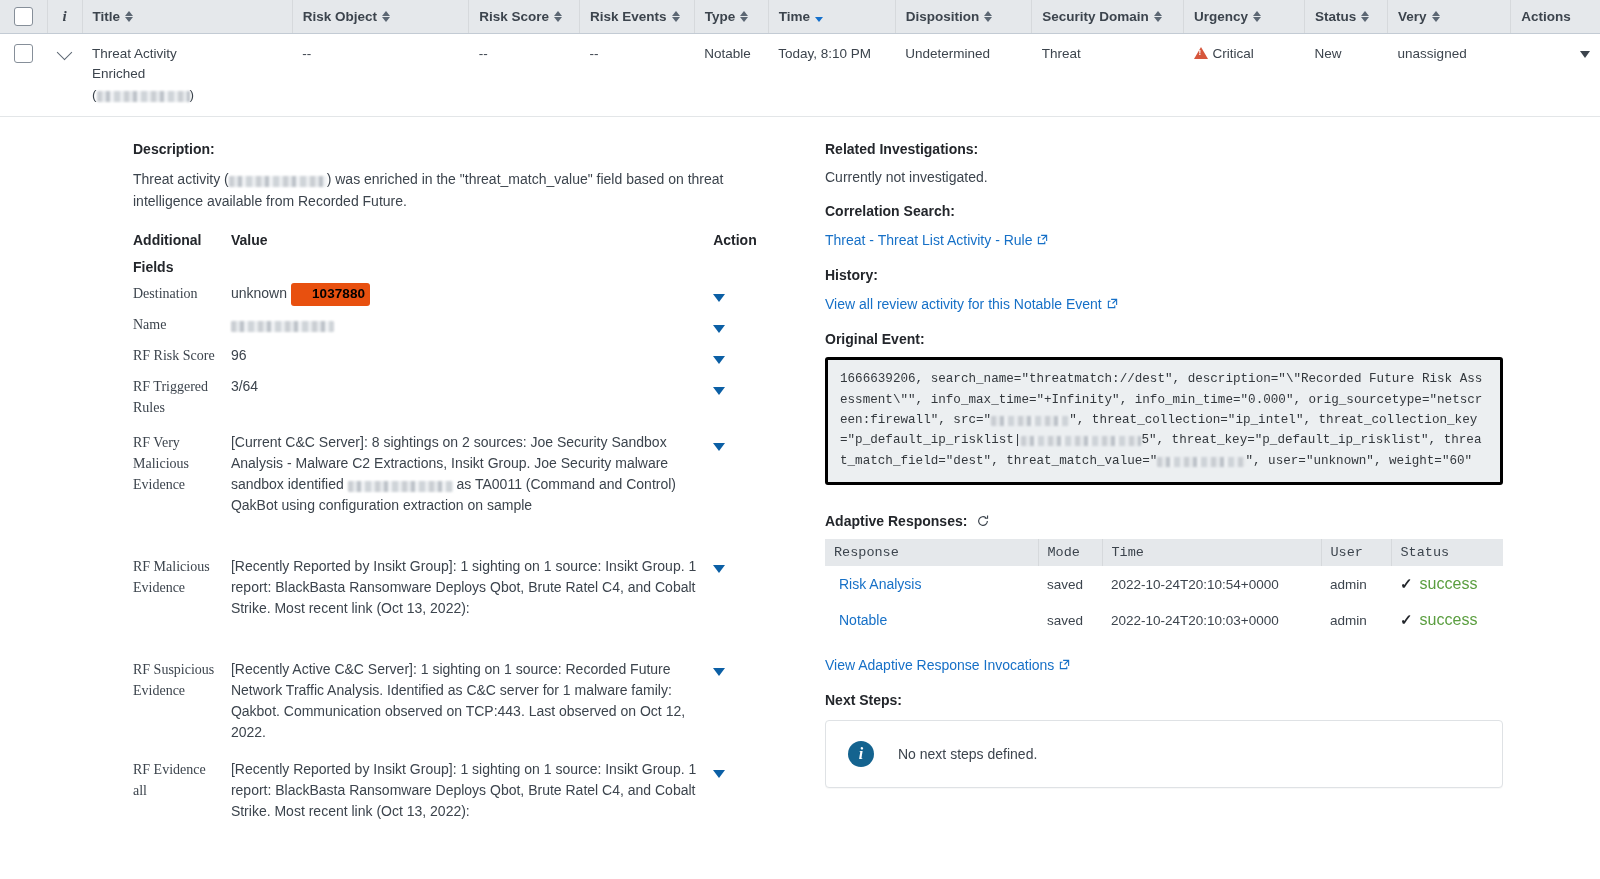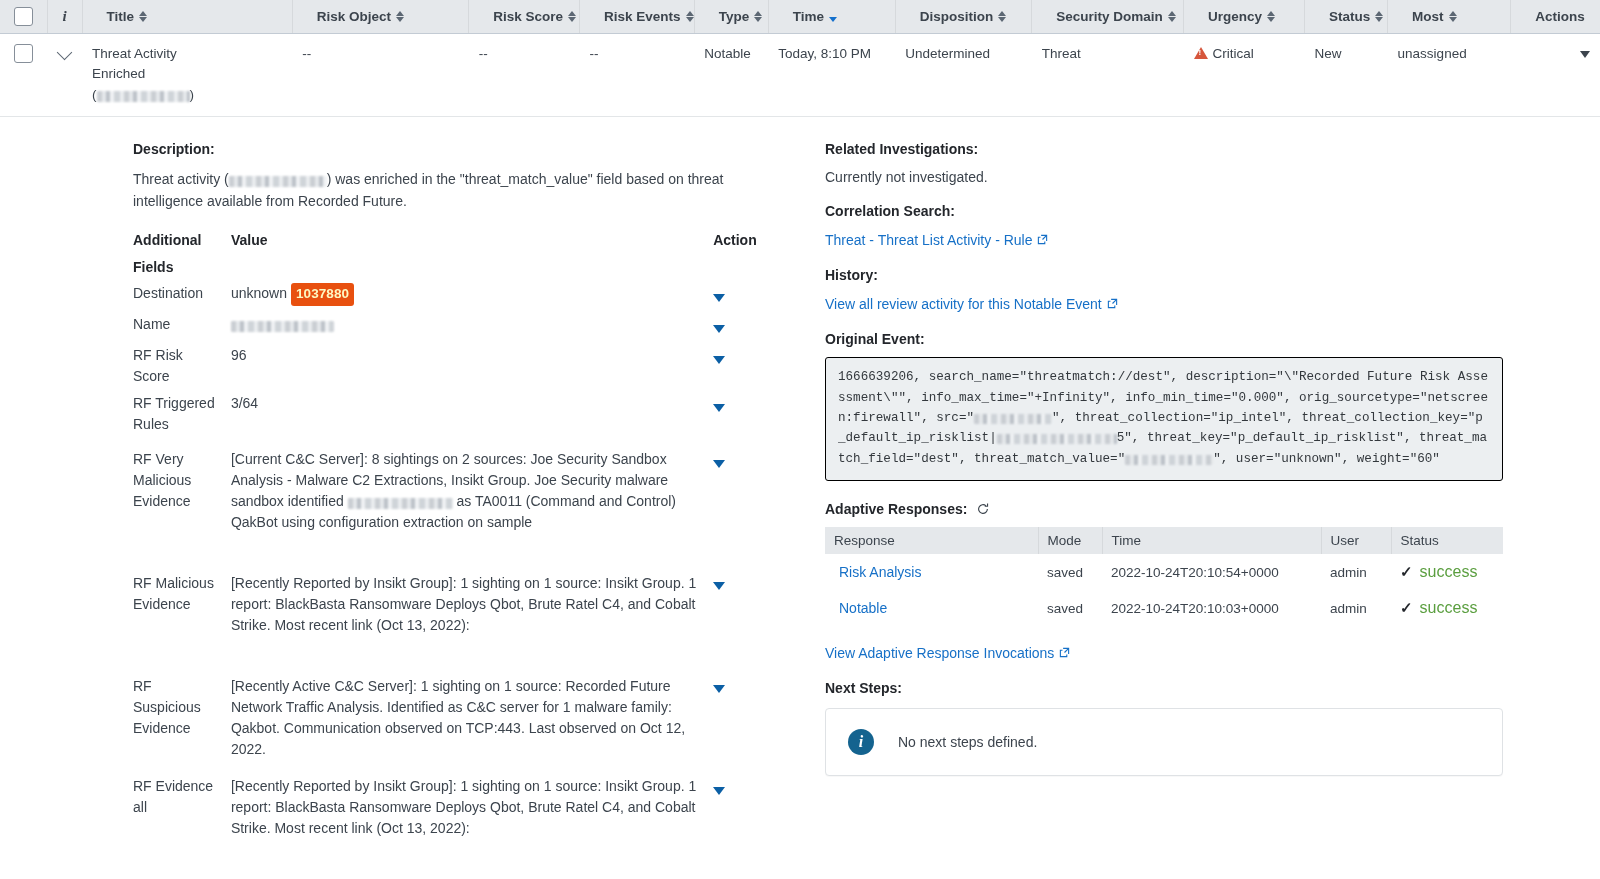--- a/index.html
+++ b/index.html
@@ -15,21 +15,21 @@
   
   .events-table { width: 1600px; border-collapse: collapse; table-layout: fixed; }
   .events-table th {
     background: #e5e8eb;
     border-right: 1px solid #d6d9dc;
     border-bottom: 1px solid #c3cbd4;
     font-size: 13.5px;
     font-weight: 600;
     color: #3c444d;
     text-align: left;
-    padding: 8px 24px;
+    padding: 8px 10px;
     height: 33px;
     white-space: nowrap;
     vertical-align: middle;
   }
   .events-table th:last-child { border-right: none; }
   .sort-caret {
     display: inline-block;
     margin-left: 5px;
     position: relative;
     width: 8px; height: 11px;
@@ -168,39 +168,39 @@
   .fields-table th.c-field { width: 95px; }
   .fields-table th.c-value { width: 468px; }
   .fields-table th.c-action { width: 60px; text-align: left; padding-left: 0; }
   .fields-table td {
     font-size: 14px;
     line-height: 1.5;
     color: #3c444d;
     padding: 2px 0 4px 0;
     vertical-align: top;
   }
-  .fields-table td.c-field { padding-right: 12px; width: 95px; }
+  .fields-table td.c-field { padding-right: 12px; width: 95px; font-family: Liberation Serif, serif; }
   .fields-table td.c-value { padding-right: 16px; }
   .fields-table td.c-action { text-align: left; padding-top: 6px; }
   tr.gap-row td { height: 34px; }
 
   .blue-caret {
     display: inline-block;
     width: 0; height: 0;
     border-left: 6px solid transparent;
     border-right: 6px solid transparent;
     border-top: 8px solid #0b5fa5;
     cursor: pointer;
   }
   .badge-count {
     display: inline-block;
     background: #e8500f;
-    color: #fef9c3;
+    color: #000000;
     border-radius: 3px;
-    padding: 1px 5px 2px 5px;
+    padding: 1px 5px 2px 21px;
     font-size: 13.5px;
     font-weight: 600;
     margin-left: 4px;
     letter-spacing: .1px;
   }
 
   
   .plain-text { font-size: 14px; color: #3c444d; margin: 0 0 18px 0; }
   a.link {
     color: #1670c7;
@@ -213,30 +213,30 @@
     width: 11px; height: 11px;
     margin-left: 5px;
     position: relative;
     vertical-align: 0px;
   }
   .ext-icon svg { display: block; }
   .link-row { margin: 0 0 18px 0; }
 
   .orig-event {
     background: #eceff1;
-    border: 1px solid #000000;
+    border: 3px solid #000000;
     border-radius: 3px;
     padding: 9px 12px 11px 12px;
     font-family: "Liberation Mono", monospace;
     font-size: 12.6px;
     line-height: 1.62;
     color: #33383d;
     word-break: break-all;
     white-space: pre-wrap;
-    margin-bottom: 20px;
+    margin-bottom: 28px;
     max-width: 678px;
   }
 
   .refresh-icon {
     display: inline-block;
     width: 14px; height: 14px;
     margin-left: 9px;
     vertical-align: -2px;
     cursor: pointer;
   }
@@ -244,20 +244,21 @@
   .ar-table { border-collapse: collapse; table-layout: fixed; width: 678px; margin-bottom: 18px; }
   .ar-table th {
     background: #e5e8eb;
     border-right: 1px solid #d6d9dc;
     font-size: 13.5px;
     font-weight: 400;
     color: #3c444d;
     text-align: left;
     padding: 6px 9px;
     height: 22px;
+    font-family: Liberation Mono, monospace;
   }
   .ar-table th:last-child { border-right: none; }
   .ar-table td {
     font-size: 13.5px;
     color: #3c444d;
     padding: 9px 9px;
     vertical-align: middle;
   }
   .ar-c-resp { width: 213px; }
   .ar-c-mode { width: 64px; }
@@ -336,21 +337,21 @@
       <th class="col-secdom">
         <span>Security Domain</span><span class="sort-caret"></span>
       </th>
       <th class="col-urg">
         <span>Urgency</span><span class="sort-caret"></span>
       </th>
       <th class="col-status">
         <span>Status</span><span class="sort-caret"></span>
       </th>
       <th class="col-owner">
-        <span>Most</span><span class="sort-caret"></span>
+        <span>Very</span><span class="sort-caret"></span>
       </th>
       <th class="col-actions">
         <span>Actions</span>
       </th>
     </tr>
   </thead>
   <tbody>
     <tr>
       <td class="cell-check">
         <span class="chk"></span>

